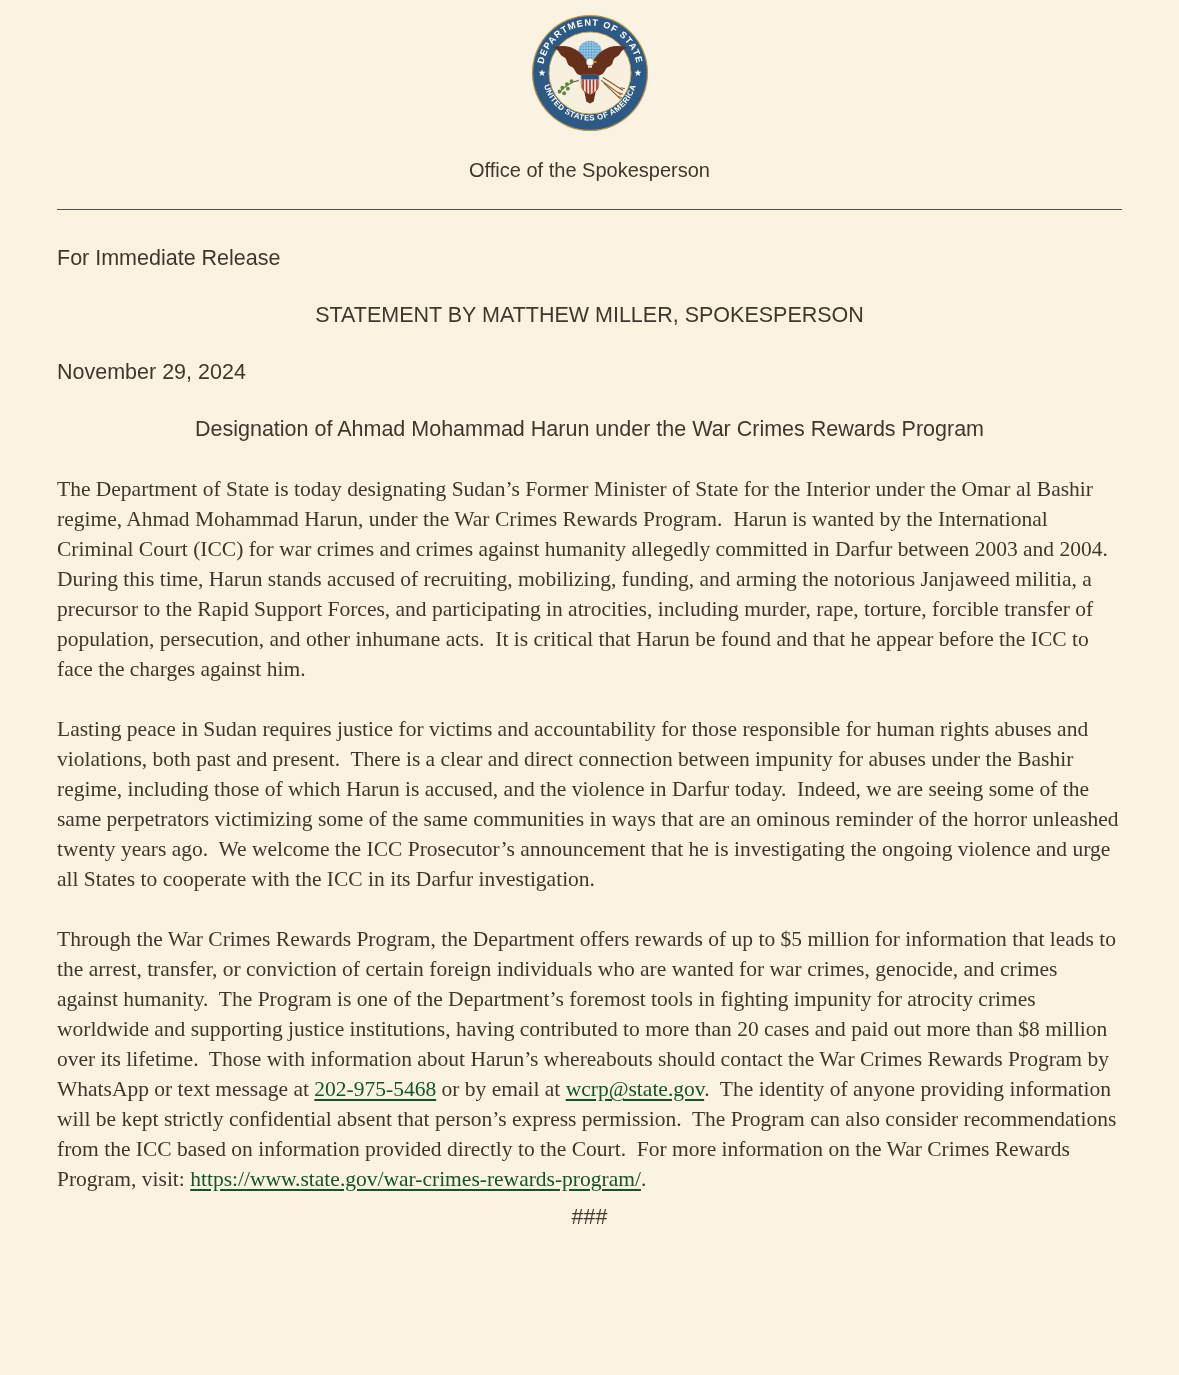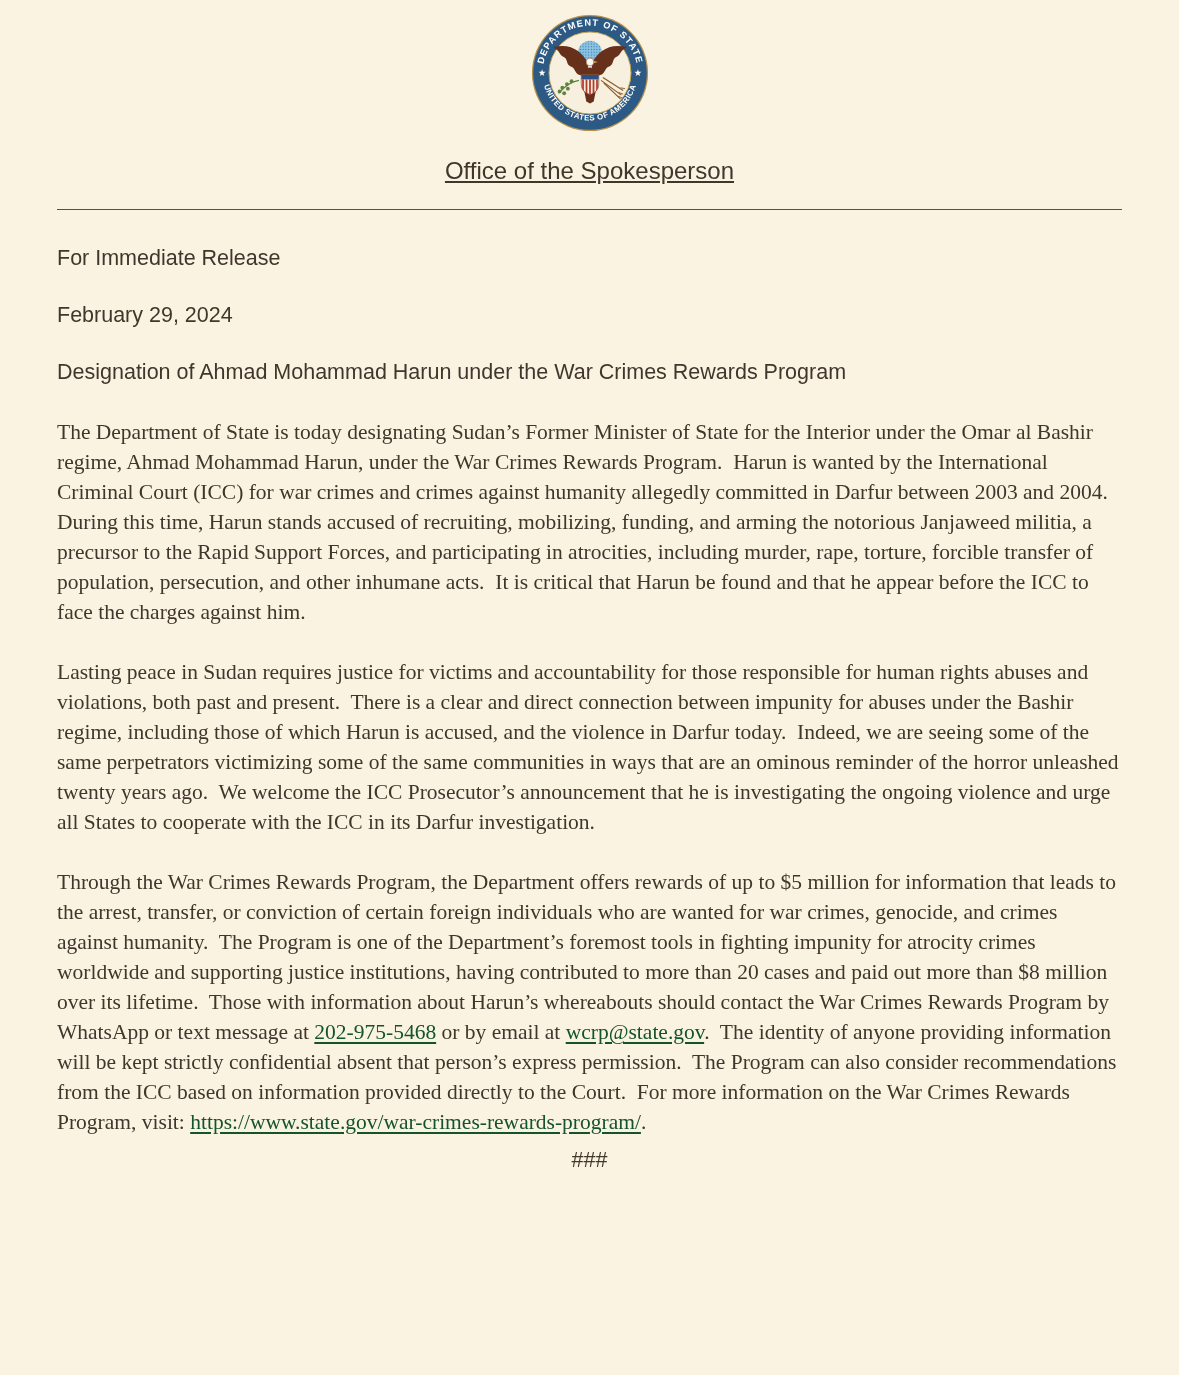--- a/index.html
+++ b/index.html
@@ -26,34 +26,33 @@
     margin: 12px 0 0;
     text-align: center;
     font-size: 23.5px;
     line-height: 28px;
     letter-spacing: 0.4px;
     font-weight: 400;
   }
   .office {
     margin: 25px 0 0;
     text-align: center;
-    font-size: 24px;
+    font-size: 20px;
     line-height: 27px;
     font-weight: 400;
-    text-decoration: underline;
   }
   .rule {
     border: none;
     border-top: 1.6px solid #55504a;
     margin: 25px 0 0;
   }
   .release-line { margin: 33px 0 0; }
   .statement    { margin: 27px 0 0; text-align: center; }
   .date-line    { margin: 27px 0 0; }
-  .subject-line { margin: 27px 0 0; text-align: left; }
+  .subject-line { margin: 27px 0 0; text-align: center; }
   .body-para {
     margin: 30px 0 0;
     text-align: left;
     font-family: Liberation Serif, serif;
   }
   .doclink {
     color: #14532d;
     text-decoration: underline;
     text-underline-offset: 3px;
     cursor: pointer;
@@ -134,21 +133,22 @@
         <path d="M 33,16 l 5,1 M 31,21 l 5,2 M 30,25 l 5,2" stroke-width="1"></path>
       </g>
     </svg>
   </div>
 
   <div class="office">Office of the Spokesperson</div>
 
   <hr class="rule">
 
   <div class="release-line">For Immediate Release</div>
-  <div class="date-line">February 29, 2024</div>
+  <div class="statement">STATEMENT BY MATTHEW MILLER, SPOKESPERSON</div>
+  <div class="date-line">November 29, 2024</div>
   <div class="subject-line">Designation of Ahmad Mohammad Harun under the War Crimes Rewards Program</div>
 
   <p class="body-para">The Department of State is today designating Sudan’s Former Minister of State for the Interior under the Omar al Bashir regime, Ahmad Mohammad Harun, under the War Crimes Rewards Program.&nbsp; Harun is wanted by the International Criminal Court (ICC) for war crimes and crimes against humanity allegedly committed in Darfur between 2003 and 2004.&nbsp; During this time, Harun stands accused of recruiting, mobilizing, funding, and arming the notorious Janjaweed militia, a precursor to the Rapid Support Forces, and participating in atrocities, including murder, rape, torture, forcible transfer of population, persecution, and other inhumane acts.&nbsp; It is critical that Harun be found and that he appear before the ICC to face the charges against him.</p>
 
   <p class="body-para">Lasting peace in Sudan requires justice for victims and accountability for those responsible for human rights abuses and violations, both past and present.&nbsp; There is a clear and direct connection between impunity for abuses under the Bashir regime, including those of which Harun is accused, and the violence in Darfur today.&nbsp; Indeed, we are seeing some of the same perpetrators victimizing some of the same communities in ways that are an ominous reminder of the horror unleashed twenty years ago.&nbsp; We welcome the ICC Prosecutor’s announcement that he is investigating the ongoing violence and urge all States to cooperate with the ICC in its Darfur investigation.</p>
 
   <p class="body-para"><span>Through the War Crimes Rewards Program, the Department offers rewards of up to $5 million for information that leads to the arrest, transfer, or conviction of certain foreign individuals who are wanted for war crimes, genocide, and crimes against humanity.&nbsp; The Program is one of the Department’s foremost tools in fighting impunity for atrocity crimes worldwide and supporting justice institutions, having contributed to more than 20 cases and paid out more than $8 million over its lifetime.&nbsp; Those with information about Harun’s whereabouts should contact the War Crimes Rewards Program by WhatsApp or text message at </span><a class="doclink">202-975-5468</a><span> or by email at </span><a class="doclink">wcrp@state.gov</a><span>.&nbsp; The identity of anyone providing information will be kept strictly confidential absent that person’s express permission.&nbsp; The Program can also consider recommendations from the ICC based on information provided directly to the Court.&nbsp; For more information on the War Crimes Rewards Program, visit: </span><a class="doclink">https://www.state.gov/war-crimes-rewards-program/</a><span>.</span></p>
 
   <div class="end-mark">###</div>
 

